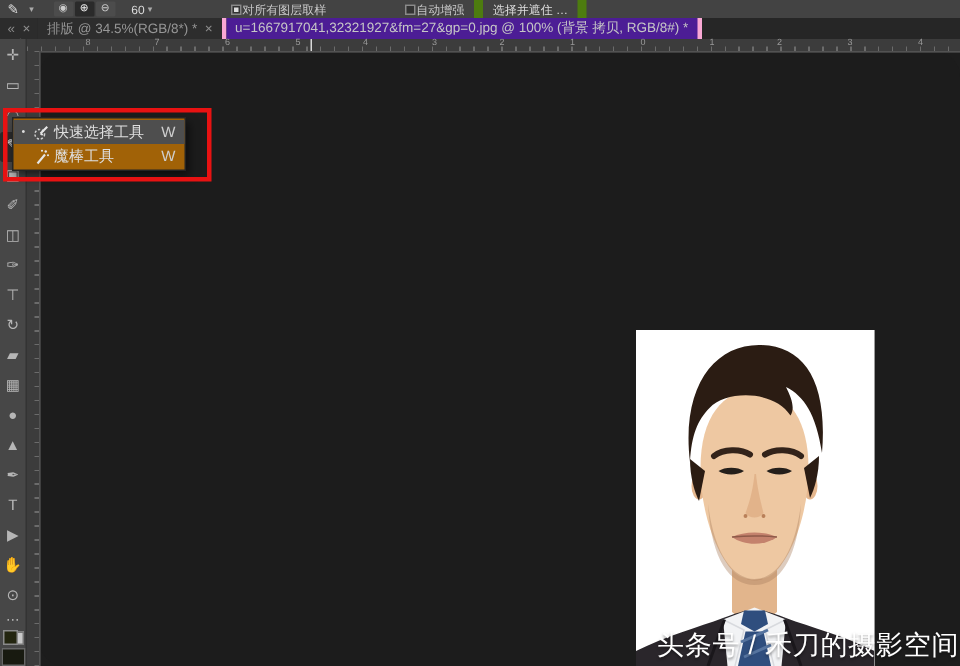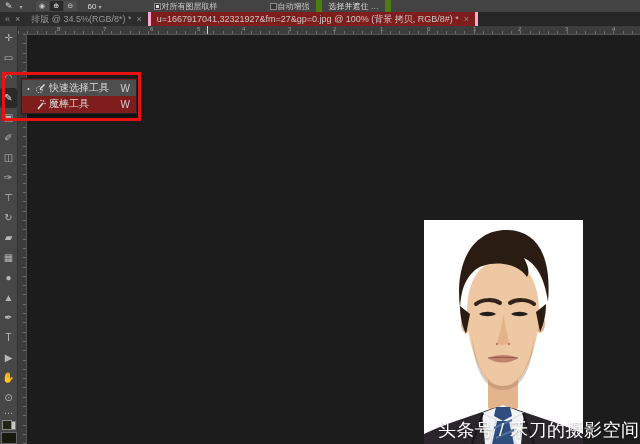--- a/index.html
+++ b/index.html
@@ -22,21 +22,21 @@
     position:relative;box-sizing:border-box;}
   .checkbox.checked:after{content:"";position:absolute;left:1px;top:1px;width:3px;height:3px;background:#ddd;}
   .select-mask-btn{border:6px solid #4d7c0f;border-radius:2px;padding:1px 6px;color:#ddd;margin-left:0;}
 
   
   .tab-bar{position:absolute;left:0;top:12px;width:100%;height:14px;background:#262626;
     display:flex;align-items:stretch;font-size:9px;color:#969696;overflow:hidden;}
   .tab-stub{display:flex;align-items:center;gap:5px;padding:0 5px;color:#8a8a8a;background:#2c2c2c;}
   .tab{display:flex;align-items:center;gap:5px;padding:0 6px;background:#2d2d2d;
     border-right:3px solid #f9a8d4;white-space:nowrap;}
-  .tab.active{background:#7f1d1d;color:#c6c6c6;}
+  .tab.active{background:#4c1d95;color:#c6c6c6;flex-direction:column;}
   .tab-close{color:#8d8d8d;}
 
   
   .toolbar{position:absolute;left:0;top:26px;bottom:0;width:18px;background:#474747;
     border-right:1px solid #333;display:flex;flex-direction:column;align-items:center;
     padding-top:2px;box-sizing:border-box;z-index:10;}
   .tool{width:18px;height:20px;line-height:20px;text-align:center;font-size:10px;color:#b6b6b6;}
   .tool.pressed{background:#2a2a2a;width:17px;border-radius:2px;color:#e0e0e0;}
   .tool-more{height:12px;line-height:10px;font-size:9px;color:#b6b6b6;}
   .swatches{position:relative;width:14px;height:13px;margin-top:2px;}
@@ -60,21 +60,21 @@
   .canvas{position:absolute;left:26px;top:34px;right:0;bottom:0;background:#1c1c1c;border-radius:17px;}
   .photo{position:absolute;left:398px;top:186px;width:159px;height:224px;background:#fff;overflow:hidden;}
   .watermark{position:absolute;left:412px;top:384px;font-size:18px;color:#ffffff;
     letter-spacing:.5px;white-space:nowrap;text-shadow:0 1px 2px rgba(0,0,0,.4);z-index:20;}
 
   
   .red-box{position:absolute;left:2px;top:72px;width:133px;height:43px;
     border:3px solid #e81212;z-index:60;pointer-events:none;}
 
   
-  .flyout{position:absolute;left:21px;top:78px;width:114px;background:#7f1d1d;
+  .flyout{position:absolute;left:8px;top:78px;width:114px;background:#a16207;
     border:1px solid #242424;box-shadow:2px 3px 6px rgba(0,0,0,.55);z-index:50;
     font-size:10px;color:#dedede;padding:1px 0;}
   .flyout-row{display:flex;align-items:center;height:16px;padding:0 4px;gap:3px;}
   .flyout-row.selected{background:#4e4e4e;}
   .flyout-bullet{width:5px;font-size:7px;color:#ddd;text-align:center;}
   .flyout-icon{width:12px;height:12px;display:flex;align-items:center;justify-content:center;}
   .flyout-label{flex:1;}
   .flyout-shortcut{color:#cfcfcf;padding-right:2px;}
 </style>
 </head>

